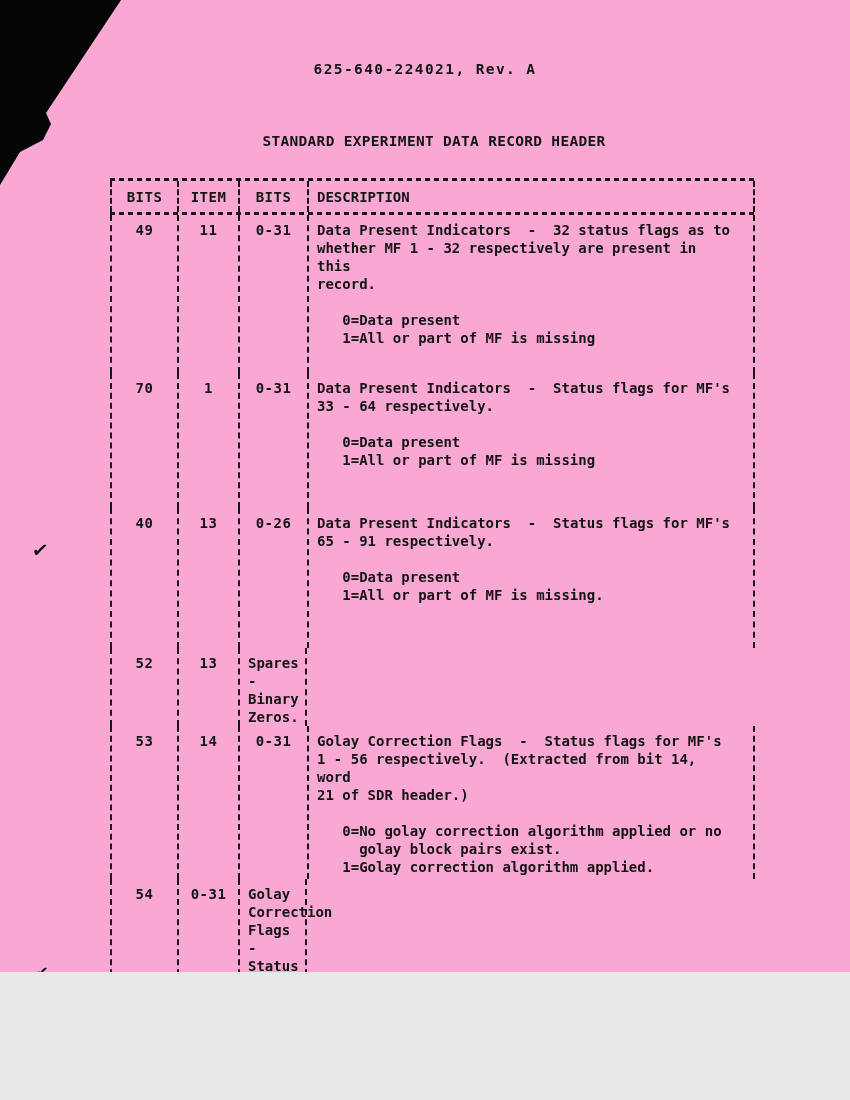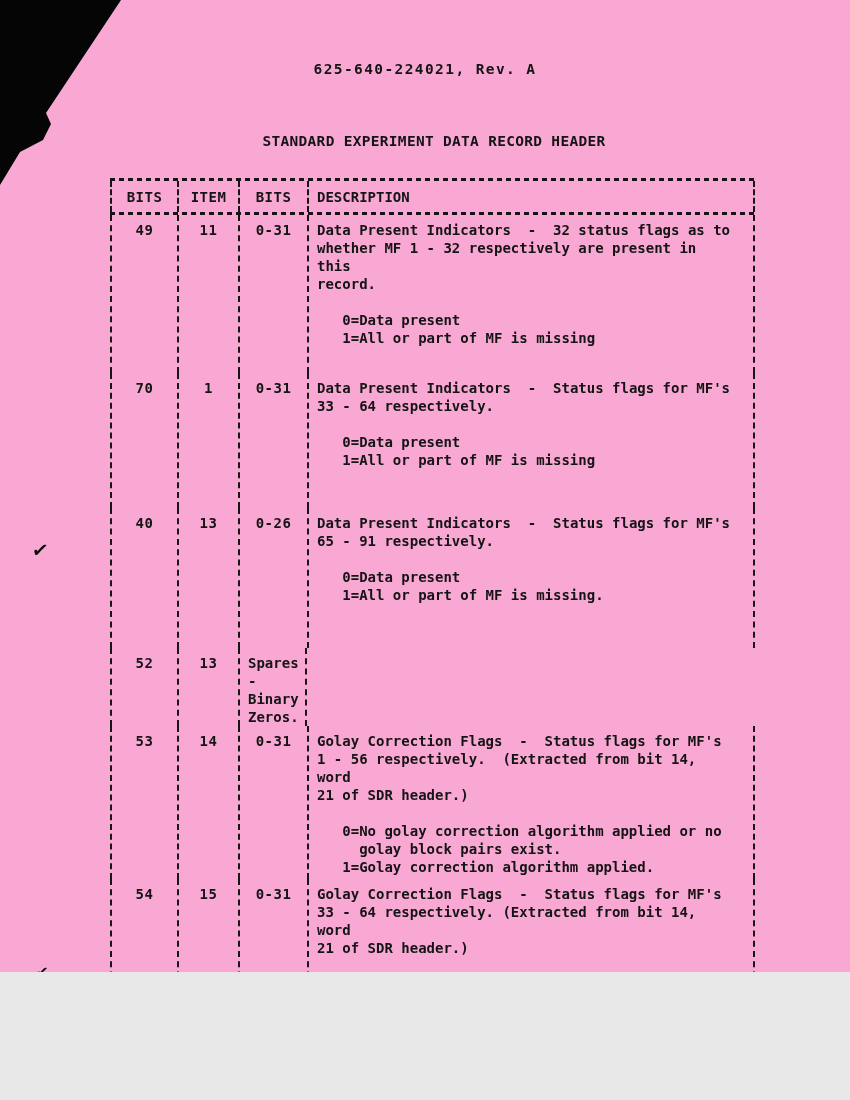--- a/index.html
+++ b/index.html
@@ -131,21 +131,20 @@
 1 - 56 respectively.  (Extracted from bit 14, word
 21 of SDR header.)
 
    0=No golay correction algorithm applied or no
      golay block pairs exist.
    1=Golay correction algorithm applied.</span></div>
     </div>
 
     <div class="trow r5">
       <div class="cell num">54</div>
-      <div class="cell num">15</div>
       <div class="cell num">0-31</div>
       <div class="cell desc"><span class="u">Golay Correction Flags</span><span>  -  Status flags for MF's
 33 - 64 respectively. (Extracted from bit 14, word
 21 of SDR header.)
 
    0=No golay correction algorithm applied or N/A.
    1=Golay correction algorithm applied.</span></div>
     </div>
 
     <div class="hl"></div>

